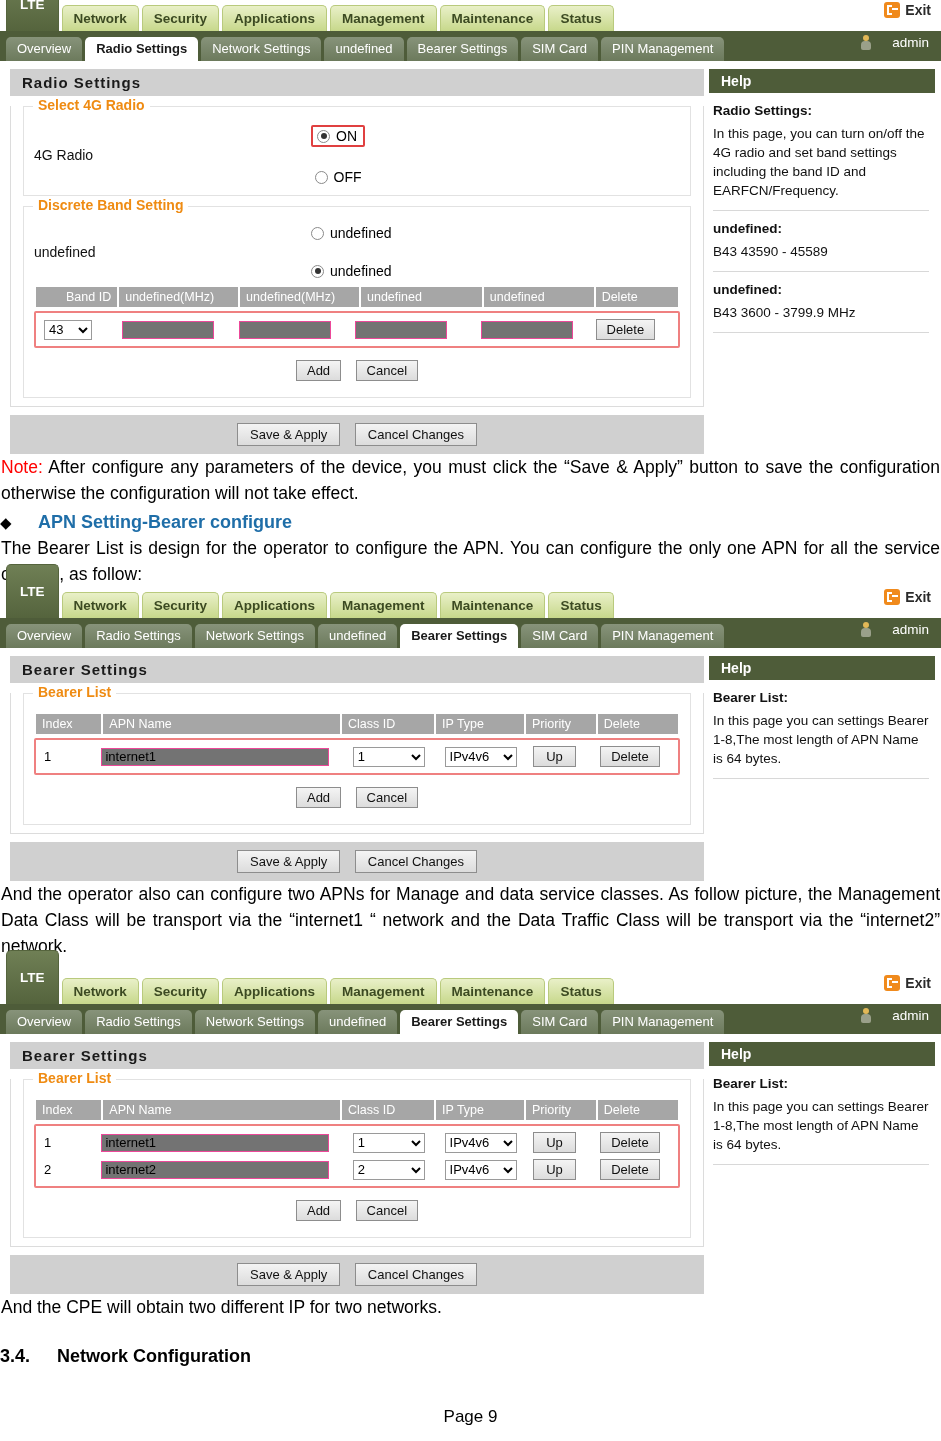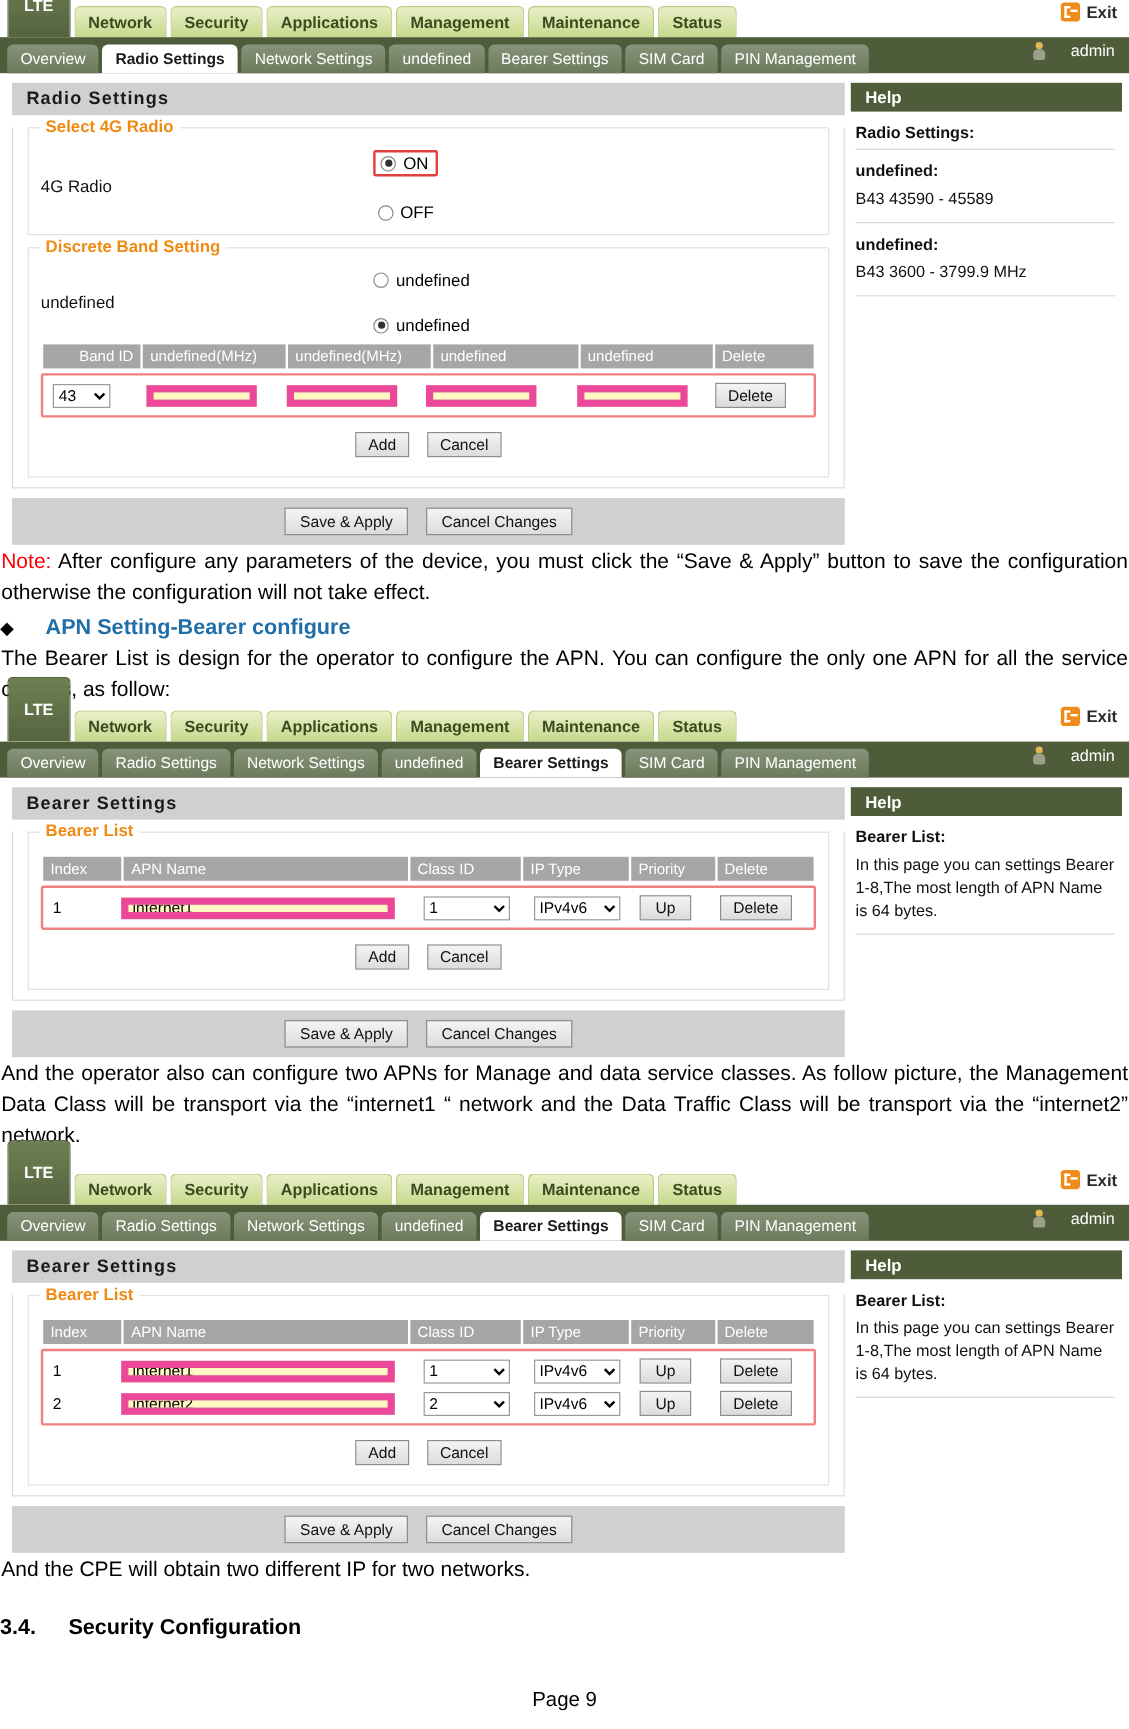--- a/index.html
+++ b/index.html
@@ -165,21 +165,21 @@
   table.cfg th{
     background:#a6a6a6;color:#ffffff;font-size:12.5px;font-weight:normal;
     text-align:left;padding:3px 6px;white-space:nowrap;
   }
   table.cfg td{padding:2px 4px;font-size:13px;vertical-align:middle;}
   .rowhi{
     border:2px solid #ef8080;border-radius:2px;
     padding:2px;margin-top:2px;background:#fff;
   }
   input.txt{
-    border:6px solid #ec4899;height:18px;font-size:13px;background:#fef9c3;
+    border:1px solid #ec4899;height:18px;font-size:13px;background:#737373;
     box-sizing:border-box;padding:0 3px;font-family:"Liberation Sans",sans-serif;
   }
   select.sel{
     border:1px solid #9a9a9a;height:20px;font-size:13px;background:#fff;
     font-family:"Liberation Sans",sans-serif;box-sizing:border-box;
   }
   button.btn{
     background:linear-gradient(#f4f4f4,#dcdcdc);
     border:1px solid #8d8d8d;font-size:13px;padding:2px 10px;
     font-family:"Liberation Sans",sans-serif;color:#111;cursor:pointer;
@@ -311,20 +311,21 @@
       <div class="footbar">
         <button class="btn">Save &amp; Apply</button>
         <button class="btn">Cancel Changes</button>
       </div>
     </div>
 
     <div class="uihelp">
       <div class="help-title">Help</div>
       <div class="help-body">
         <div class="help-h">Radio Settings:</div>
+        <div class="help-t">In this page, you can turn on/off the 4G radio and set band settings including the band ID and EARFCN/Frequency.</div>
         <div class="help-sep"></div>
         <div class="help-h">undefined:</div>
         <div class="help-t">B43 43590 - 45589</div>
         <div class="help-sep"></div>
         <div class="help-h">undefined:</div>
         <div class="help-t">B43 3600 - 3799.9 MHz</div>
         <div class="help-sep"></div>
       </div>
     </div>
   </div>
@@ -554,16 +555,16 @@
         <div class="help-sep"></div>
       </div>
     </div>
   </div>
 </div>
 
 <p class="doc-p nojust">And the CPE will obtain two different IP for two networks.</p>
 
 <div class="sec-head">
   <span class="num">3.4.</span>
-  <span>Security Configuration</span>
+  <span>Network Configuration</span>
 </div>
 
 <div class="page-num">Page 9</div>
 
 </body></html>

